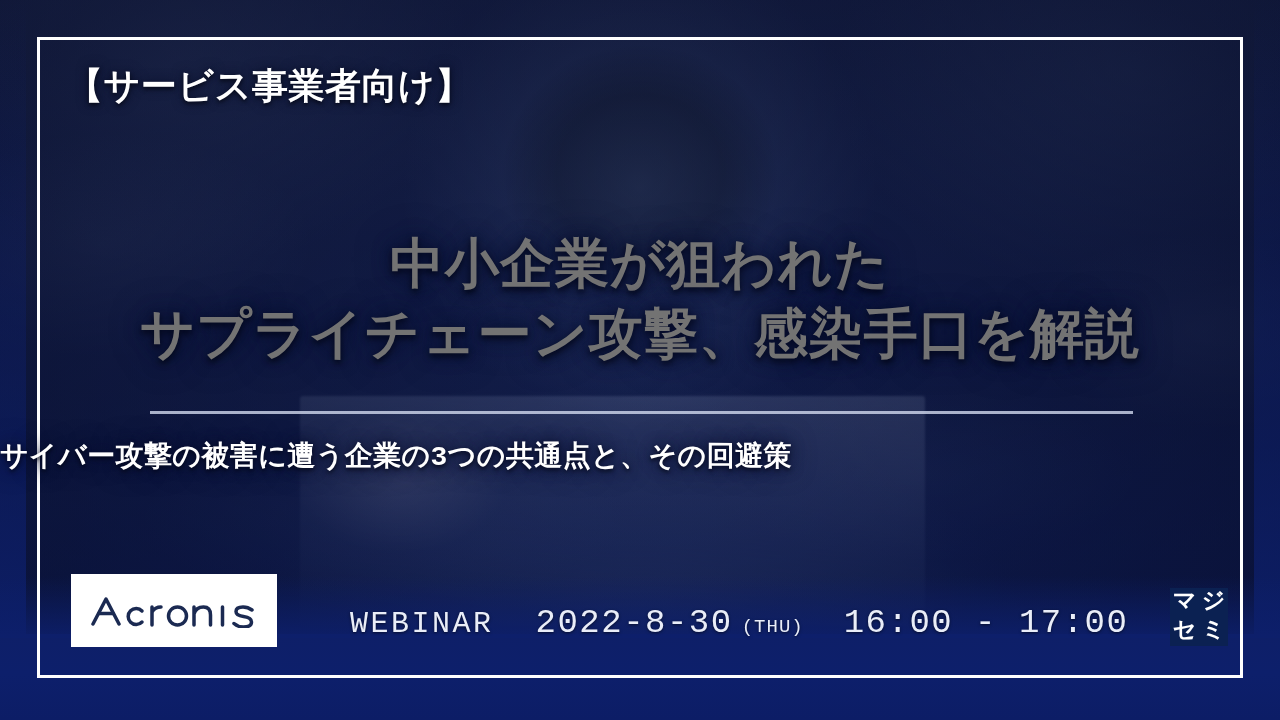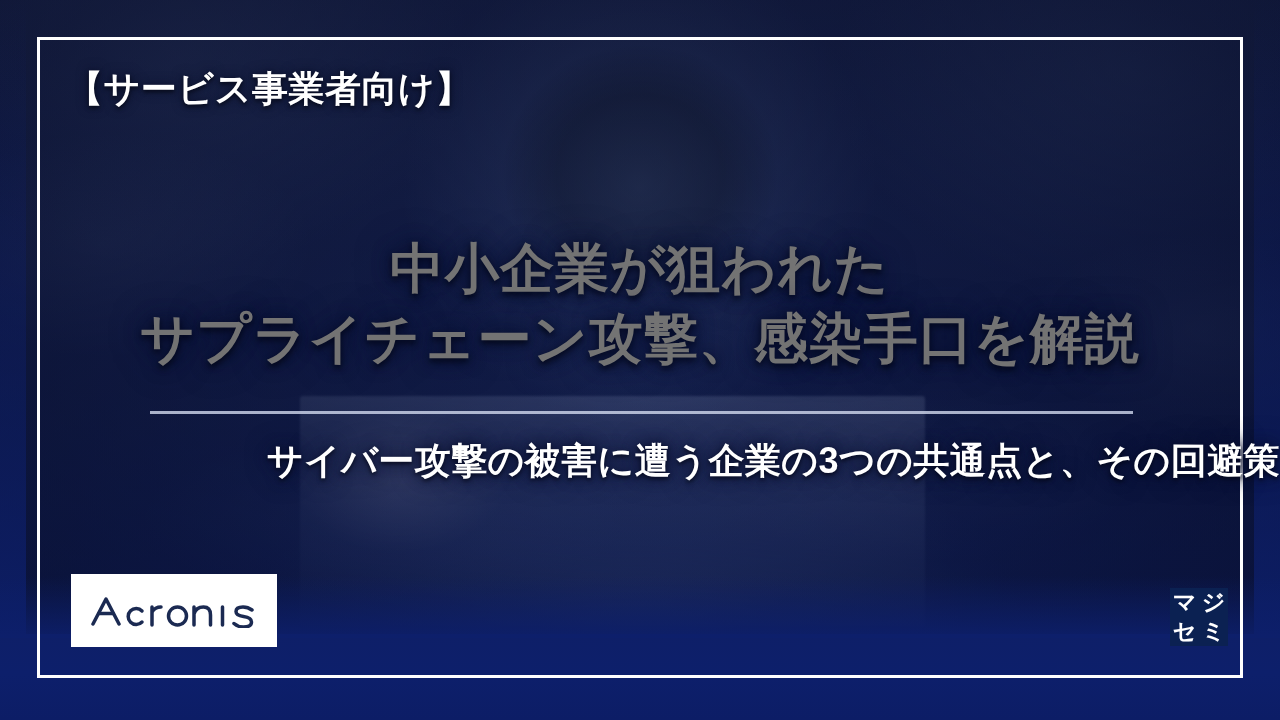--- a/index.html
+++ b/index.html
@@ -13,20 +13,21 @@
     font-family: "Liberation Sans", "DejaVu Sans", sans-serif;
   }
 
   
   .banner {
     position: relative;
     width: 1280px;
     height: 720px;
     overflow: hidden;
     background: #101a38;
+    font-family: Liberation Mono, monospace;
   }
 
   
   .photo-layer {
     position: absolute;
     inset: 0;
     background:
       
       radial-gradient(ellipse 420px 300px at 14% 8%,  rgba(150,175,210,.20), rgba(0,0,0,0) 70%),
       radial-gradient(ellipse 420px 320px at 88% 10%, rgba(140,168,205,.18), rgba(0,0,0,0) 70%),
@@ -147,22 +148,22 @@
     position: absolute;
     left: 150px; top: 411px;
     width: 983px; height: 3px;
     background: rgba(214,222,242,.78);
   }
 
   
   .subtitle {
     position: absolute;
     left: 0; right: 0; top: 437px;
-    text-align: right;
-    font-size: 36px;
+    text-align: left;
+    font-size: 28px;
     font-weight: 700;
     color: #ffffff;
     letter-spacing: .4px;
     white-space: nowrap;
     text-shadow:
       0 0 14px rgba(8,14,44,.95),
       0 0 26px rgba(10,18,56,.85),
       0 2px 4px rgba(0,0,0,.75);
   }
 
@@ -257,20 +258,26 @@
 
         <path d="M206 62 L206 26 M206 40 q4 -14 19 -14 q14 0 14 16 L239 62"></path>
 
         <path d="M263 26 L263 62"></path>
 
         <path d="M322 32 q-8 -6 -18 -6 q-14 0 -14 9 q0 8 15 10 q16 2 16 11 q0 10 -16 10 q-11 0 -19 -7"></path>
       </g>
     </svg>
   </div>
 
+  <div class="meta">
+    <span class="m-word">WEBINAR</span>
+    <span class="m-date">2022-8-30</span>
+    <span class="m-dow">(THU)</span>
+    <span class="m-time">16:00 - 17:00</span>
+  </div>
 
   <div class="badge">
     <span>マ</span>
     <span>ジ</span>
     <span>セ</span>
     <span>ミ</span>
   </div>
 
 </div>
 

